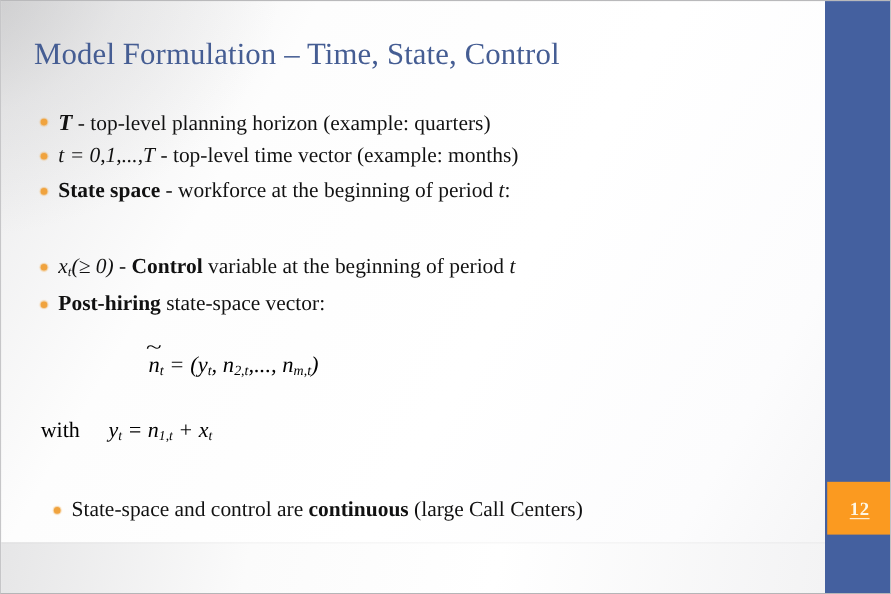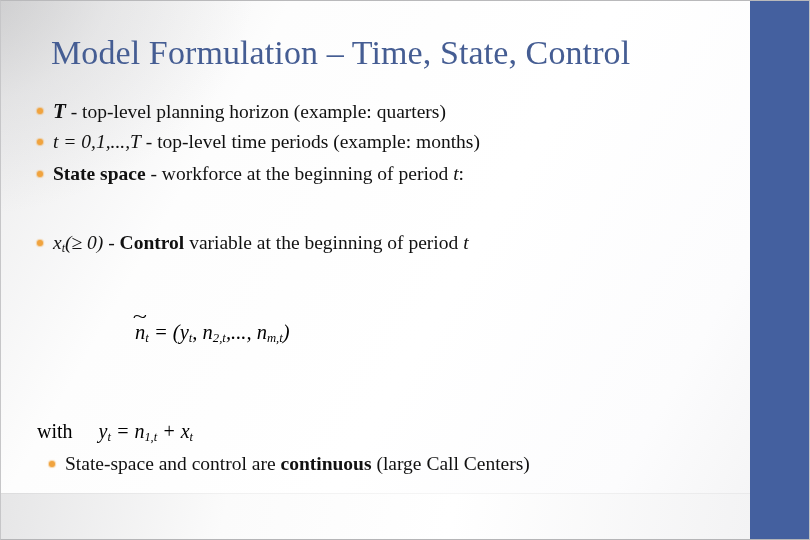--- a/index.html
+++ b/index.html
@@ -73,26 +73,26 @@
     font-size: 17px;
     line-height: 1;
     text-decoration: underline;
     text-underline-offset: 3px;
     letter-spacing: 0.5px;
   }
 
   
   #slide-title {
     position: absolute;
-    left: 50px;
+    left: 30px;
     top: 33px;
     width: 690px;
     color: #455d93;
     font-family: "Liberation Serif", "DejaVu Serif", serif;
-    font-size: 34px;
+    font-size: 28px;
     font-weight: normal;
     letter-spacing: 0.1px;
     white-space: nowrap;
   }
 
   
   #body-content {
     position: absolute;
     left: 0;
     top: 96px;
@@ -173,21 +173,20 @@
     top: 320px;
     font-size: 20.5px;
   }
   #with-row {
     position: absolute;
     left: 36px;
     top: 379px;
     font-size: 20px;
     white-space: nowrap;
     font-family: "Liberation Serif", "DejaVu Serif", serif;
-    margin-top: 40px;
   }
   #with-label {
     font-style: normal;
   }
   #with-eq {
     display: inline-block;
     margin-left: 26px;
     font-style: italic;
   }
 
@@ -202,49 +201,56 @@
 </head>
 <body>
 
 <div id="slide">
 
   <div id="right-band"></div>
 
   <div id="bottom-strip"></div>
   <div id="bottom-strip-line"></div>
 
+  <div id="page-number-badge">
+    <span id="page-number-text">12</span>
+  </div>
 
   <div id="slide-title">Model Formulation – Time, State, Control</div>
 
   <div id="body-content">
 
     <div class="bullet-row b1">
       <span class="bullet-dot"></span>
       <span class="bigT math">T</span><span> - top-level planning horizon  (example: quarters)</span>
     </div>
 
     <div class="bullet-row b2">
       <span class="bullet-dot"></span>
-      <span class="math">t</span><span class="math up"> = 0,1,...,</span><span class="math">T</span><span>  - top-level time periods (example: months)</span>
+      <span class="math">t</span><span class="math up"> = 0,1,...,</span><span class="math">T</span><span>  - top-level time vector (example: months)</span>
     </div>
 
     <div class="bullet-row b3">
       <span class="bullet-dot"></span>
       <span class="bold">State space</span><span> - workforce at the beginning of period </span><span class="math">t</span><span>:</span>
     </div>
   </div>
 
 
   <div style="position:absolute; left:0; top:224px; width:740px;">
 
     <div class="bullet-row b4">
       <span class="bullet-dot"></span>
       <span class="math">x</span><sub class="sub">t</sub><span class="math up">(≥ 0)</span><span> - </span><span class="bold">Control</span><span> variable at the beginning of  period </span><span class="math">t</span>
     </div>
 
+    <div class="bullet-row b5">
+      <span class="bullet-dot"></span>
+      <span class="bold">Post-hiring</span><span> state-space vector:</span>
+    </div>
   </div>
 
   <div id="eq-posthiring" class="mathblock">
     <span class="tilde-wrap"><span class="tld">~</span><span>n</span></span><sub class="sub">t</sub><span class="up"> = (</span><span>y</span><sub class="sub">t</sub><span class="up">, </span><span>n</span><sub class="sub">2,t</sub><span class="up">,..., </span><span>n</span><sub class="sub">m,t</sub><span class="up">)</span>
   </div>
 
   <div id="with-row">
     <span id="with-label">with</span><span id="with-eq"><span>y</span><sub class="sub">t</sub><span class="up"> = </span><span>n</span><sub class="sub">1,t</sub><span class="up"> + </span><span>x</span><sub class="sub">t</sub></span>
   </div>
 

